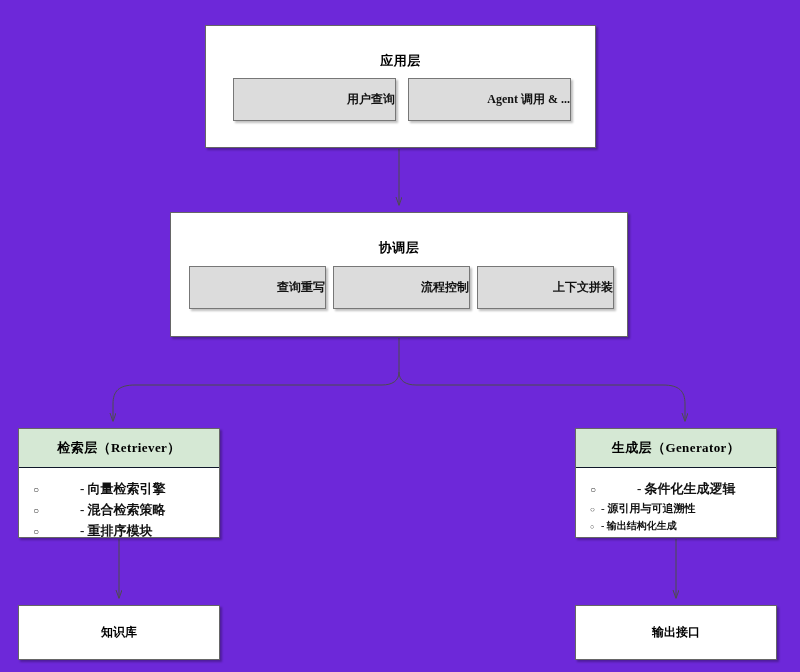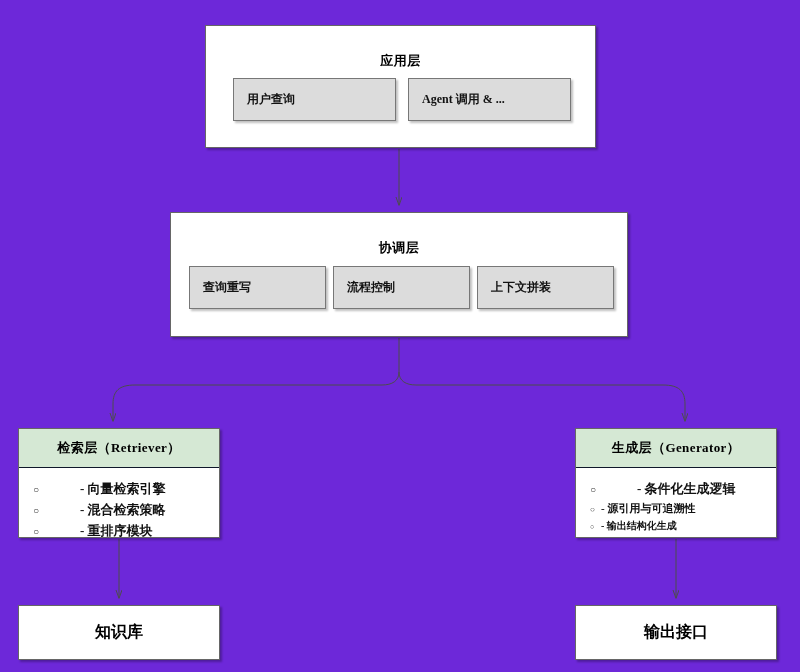--- a/index.html
+++ b/index.html
@@ -50,25 +50,24 @@
 
   
   .chip {
     position: absolute;
     box-sizing: border-box;
     border: 1px solid #777777;
     background: #dcdcdc;
     box-shadow: 2px 2px 2px rgba(0,0,0,0.25);
     display: flex;
     align-items: center;
-    justify-content: flex-start;
+    justify-content: flex-end;
     font-size: 12px;
     font-weight: bold;
     color: #111111;
-    padding-left: 13px;
   }
 
   
   .banded {
     padding: 0;
   }
   .band-header {
     box-sizing: border-box;
     height: 39px;
     background: #d5e8d4;
@@ -106,21 +105,21 @@
   .sz-md .bullet-text { font-size: 11px; }
   .sz-md .bullet-mark { font-size: 8px; }
   .sz-sm .bullet-text { font-size: 10px; }
   .sz-sm .bullet-mark { font-size: 7px; }
 
   
   .terminal {
     display: flex;
     align-items: center;
     justify-content: center;
-    font-size: 16px;
+    font-size: 12px;
     font-weight: bold;
   }
 </style>
 </head>
 <body>
 
 <div id="canvas">
 
   <svg id="edges" viewBox="0 0 800 672" xmlns="http://www.w3.org/2000/svg">
     <defs>

